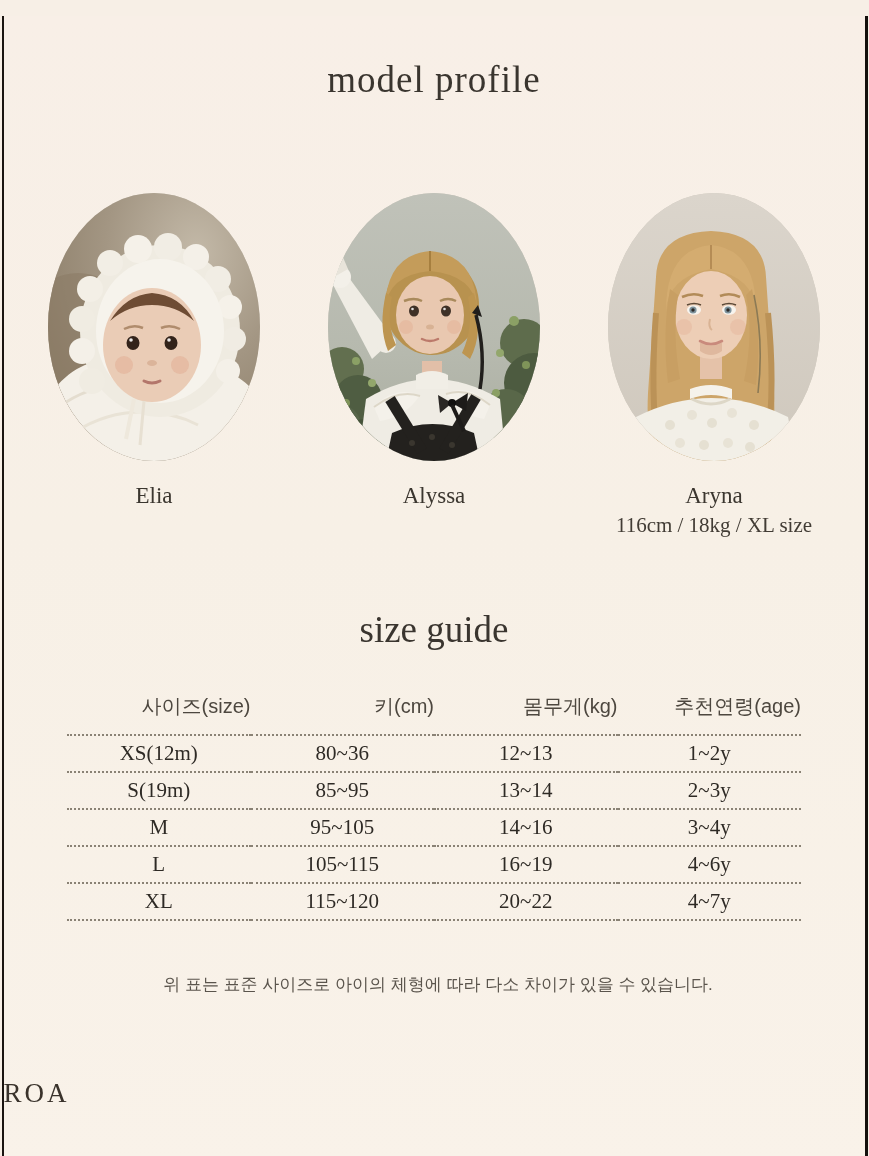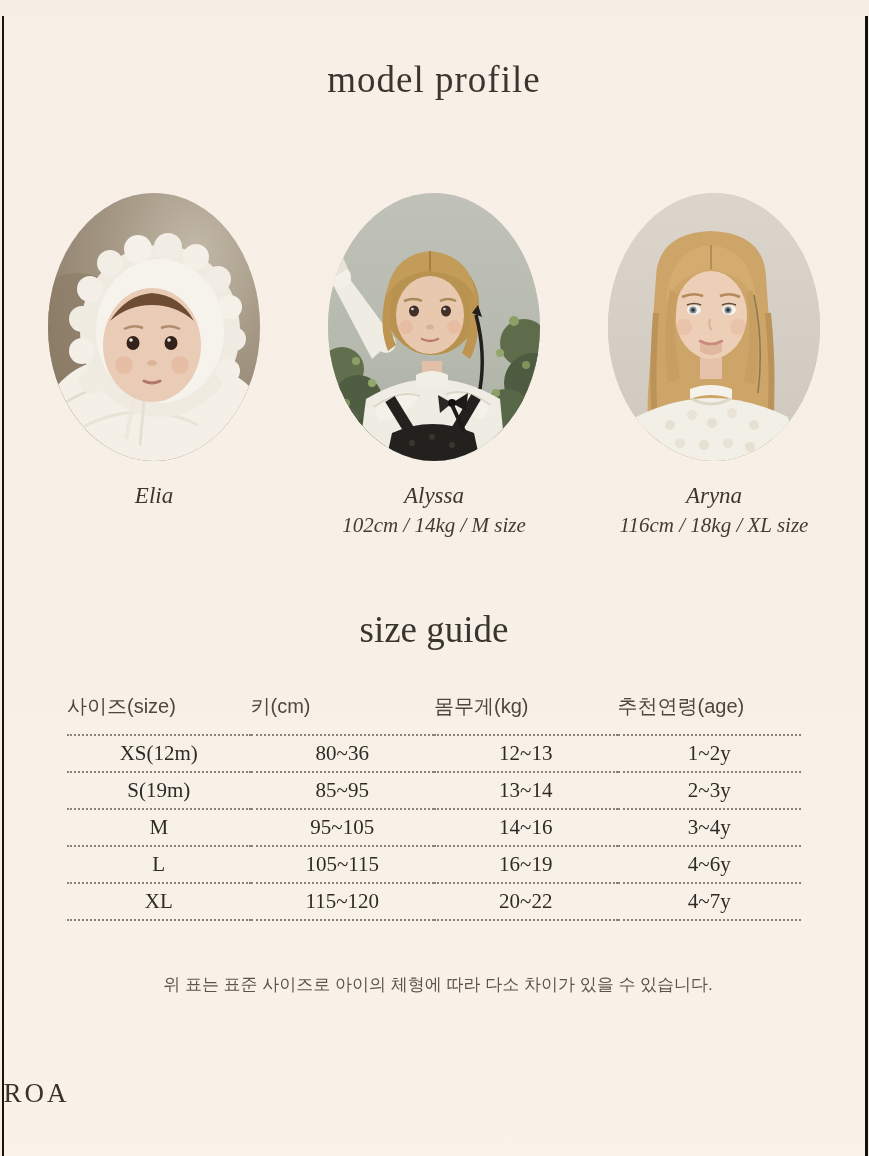--- a/index.html
+++ b/index.html
@@ -4,31 +4,31 @@
 <style>
   html,body{margin:0;padding:0;background:#f7efe6;}
   .page{
     width:866px;height:1156px;margin:16px auto;position:relative;overflow:hidden;
     box-sizing:border-box;
     background:linear-gradient(180deg,#f8efe7 0%,#f7f0e6 45%,#f9f2e9 100%);
     border-left:2px solid #1a1410;border-right:3px solid #14100d;
     font-family:"Liberation Serif","DejaVu Serif",serif;color:#39342e;
   }
   .page-title{margin:0;padding-top:42px;text-align:center;font-size:37px;font-weight:400;letter-spacing:1px;color:#3a352f;}
-  .models{display:flex;justify-content:center;gap:62px;margin-top:92px;font-style:italic;}
+  .models{display:flex;justify-content:center;gap:62px;margin-top:92px;}
   .model-card{width:218px;text-align:center;}
   .photo{width:212px;height:268px;border-radius:50%;overflow:hidden;margin:0 auto;background:#cfc8bd;}
   .photo svg{display:block;}
   .model-name{margin-top:22px;font-size:23px;color:#3b362f;}
   .model-spec{margin-top:4px;font-size:21px;color:#423c35;white-space:nowrap;}
   .size-guide-title{margin:70px 0 0;text-align:center;font-size:37px;font-weight:400;color:#3a352f;}
   table.size-guide{width:734px;margin:34px auto 0;border-collapse:collapse;}
   table.size-guide th{
     width:25%;font-family:"Liberation Sans","DejaVu Sans",sans-serif;font-weight:400;
-    font-size:20px;color:#4d473f;padding:8px 0 14px;border-bottom:2px dotted #8a8275;text-align:left;
+    font-size:20px;color:#4d473f;padding:8px 0 14px;border-bottom:2px dotted #8a8275;text-align:right;
   }
   table.size-guide td{
     font-size:21px;color:#2e2a25;text-align:center;padding:5px 0;border-bottom:2px dotted #8a8275;
   }
   .footnote{margin:52px 0 0;text-align:center;font-family:"Liberation Sans","DejaVu Sans",sans-serif;font-size:17px;color:#5a544c;padding-left:8px;}
   .brand{margin-top:82px;text-align:left;font-size:27px;letter-spacing:3px;color:#3a332c;font-weight:400;}
 </style>
 </head>
 <body>
 
@@ -147,21 +147,20 @@
             <ellipse cx="118" cy="118" rx="5" ry="5.5" fill="#3f3127"></ellipse>
           <circle cx="84.5" cy="116" r="1.3" fill="#ffffff" opacity="0.85"></circle>
             <circle cx="116.5" cy="116" r="1.3" fill="#ffffff" opacity="0.85"></circle>
           <ellipse cx="102" cy="134" rx="4" ry="2.5" fill="#d8b294"></ellipse>
           <path d="M94,146 Q102,150 110,146" stroke="#bc7a6b" stroke-width="2.5" fill="none" stroke-linecap="round"></path>
           <circle cx="78" cy="134" r="7" fill="#e0a98f" opacity="0.4"></circle>
             <circle cx="126" cy="134" r="7" fill="#e0a98f" opacity="0.4"></circle>
         </svg>
       </div>
       <div class="model-name">Alyssa</div>
-      <div class="model-spec">102cm / 14kg / M size</div>
     </article>
 
     <article class="model-card">
       <div class="photo">
         <svg width="212" height="268" viewBox="0 0 212 268" aria-hidden="true">
           <defs>
             <linearGradient id="g3a" x1="0" y1="0" x2="0" y2="1">
               <stop offset="0%" stop-color="#dbd5cc"></stop>
                 <stop offset="100%" stop-color="#cfc8bd"></stop>
             </linearGradient>

